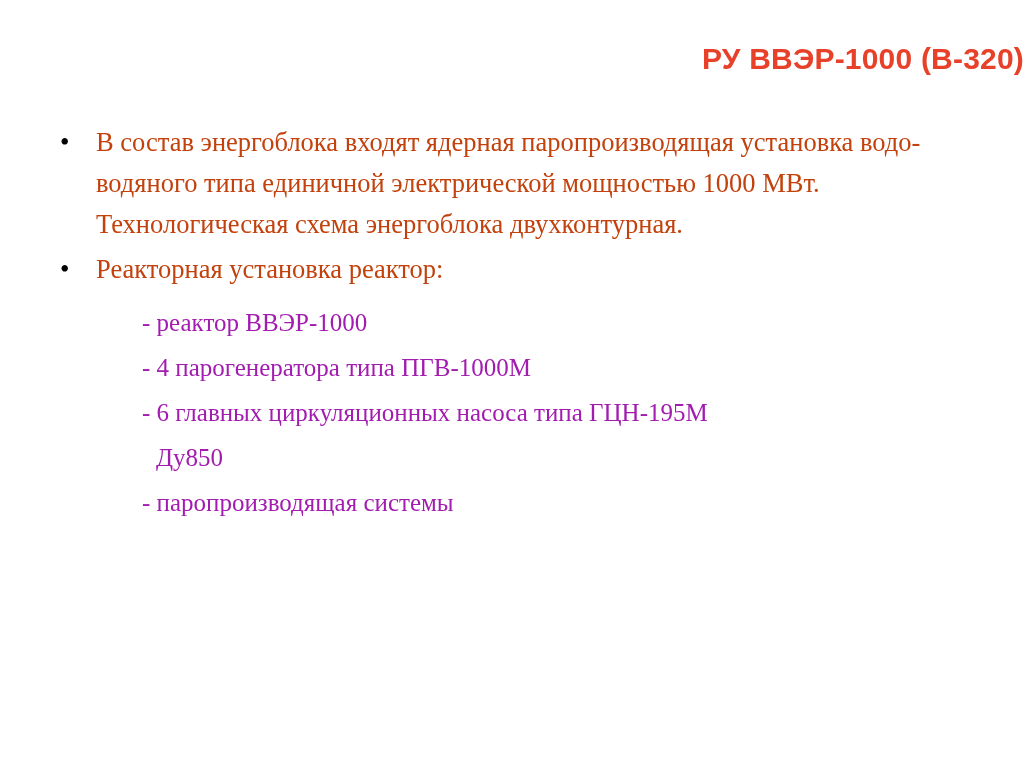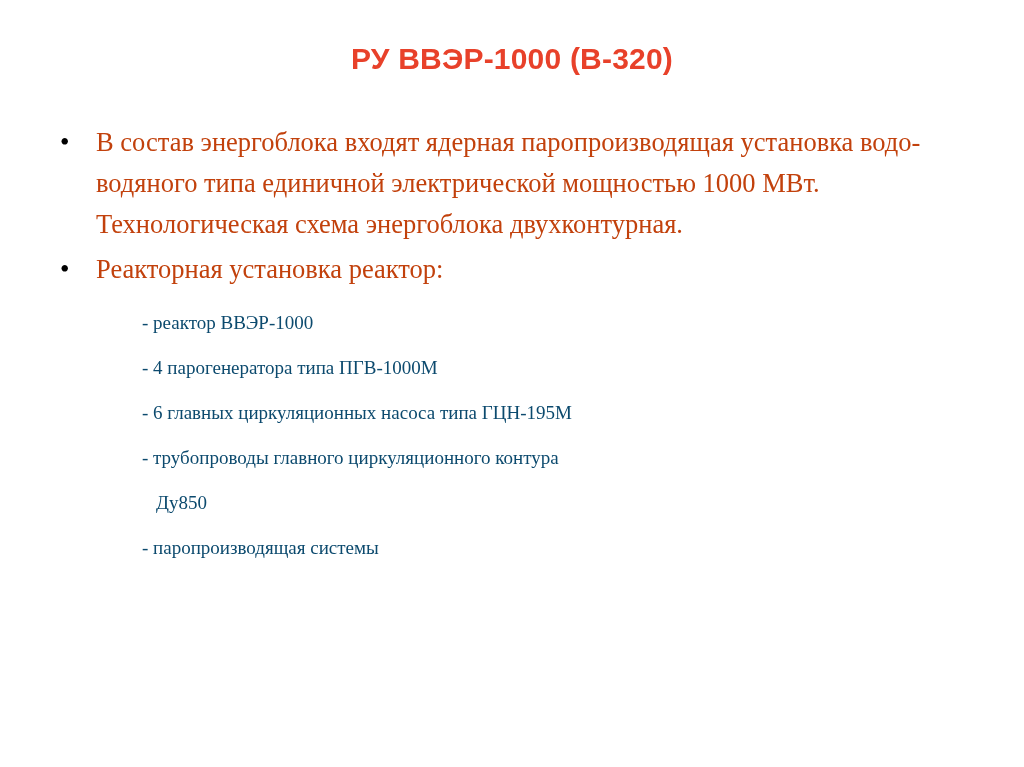--- a/index.html
+++ b/index.html
@@ -19,21 +19,21 @@
     width: 1024px;
     height: 767px;
     box-sizing: border-box;
     background: #ffffff;
   }
   .slide-title {
     position: absolute;
     top: 42px;
     left: 0;
     width: 1024px;
-    text-align: center;
+    text-align: right;
     font-family: "Liberation Sans", sans-serif;
     font-size: 30px;
     font-weight: bold;
     color: #E8412A;
     letter-spacing: 0.2px;
   }
   .body-block {
     position: absolute;
     top: 122px;
     left: 52px;
@@ -58,23 +58,23 @@
     flex: 1 1 auto;
     font-size: 26.5px;
     line-height: 41px;
     color: #c2410c;
     text-align: left;
   }
   .sub-list {
     margin-top: 10px;
   }
   .sub-item {
-    font-size: 19px;
+    font-size: 25px;
     line-height: 45px;
-    color: #0c4a6e;
+    color: #a21caf;
     padding-left: 90px;
     white-space: pre-wrap;
   }
   .sub-item.cont {
     padding-left: 104px;
   }
 </style>
 </head>
 <body>
 
@@ -91,19 +91,18 @@
 
     <div class="bullet-item">
       <span class="bullet-mark">•</span>
       <span class="bullet-text">Реакторная установка реактор:</span>
     </div>
 
     <div class="sub-list">
       <div class="sub-item">- реактор ВВЭР-1000</div>
       <div class="sub-item">- 4 парогенератора типа ПГВ-1000М</div>
       <div class="sub-item">- 6 главных циркуляционных насоса типа ГЦН-195М</div>
-      <div class="sub-item">- трубопроводы главного циркуляционного контура</div>
       <div class="sub-item cont">Ду850</div>
       <div class="sub-item">- паропроизводящая системы</div>
     </div>
 
   </div>
 </div>
 
 </body></html>

